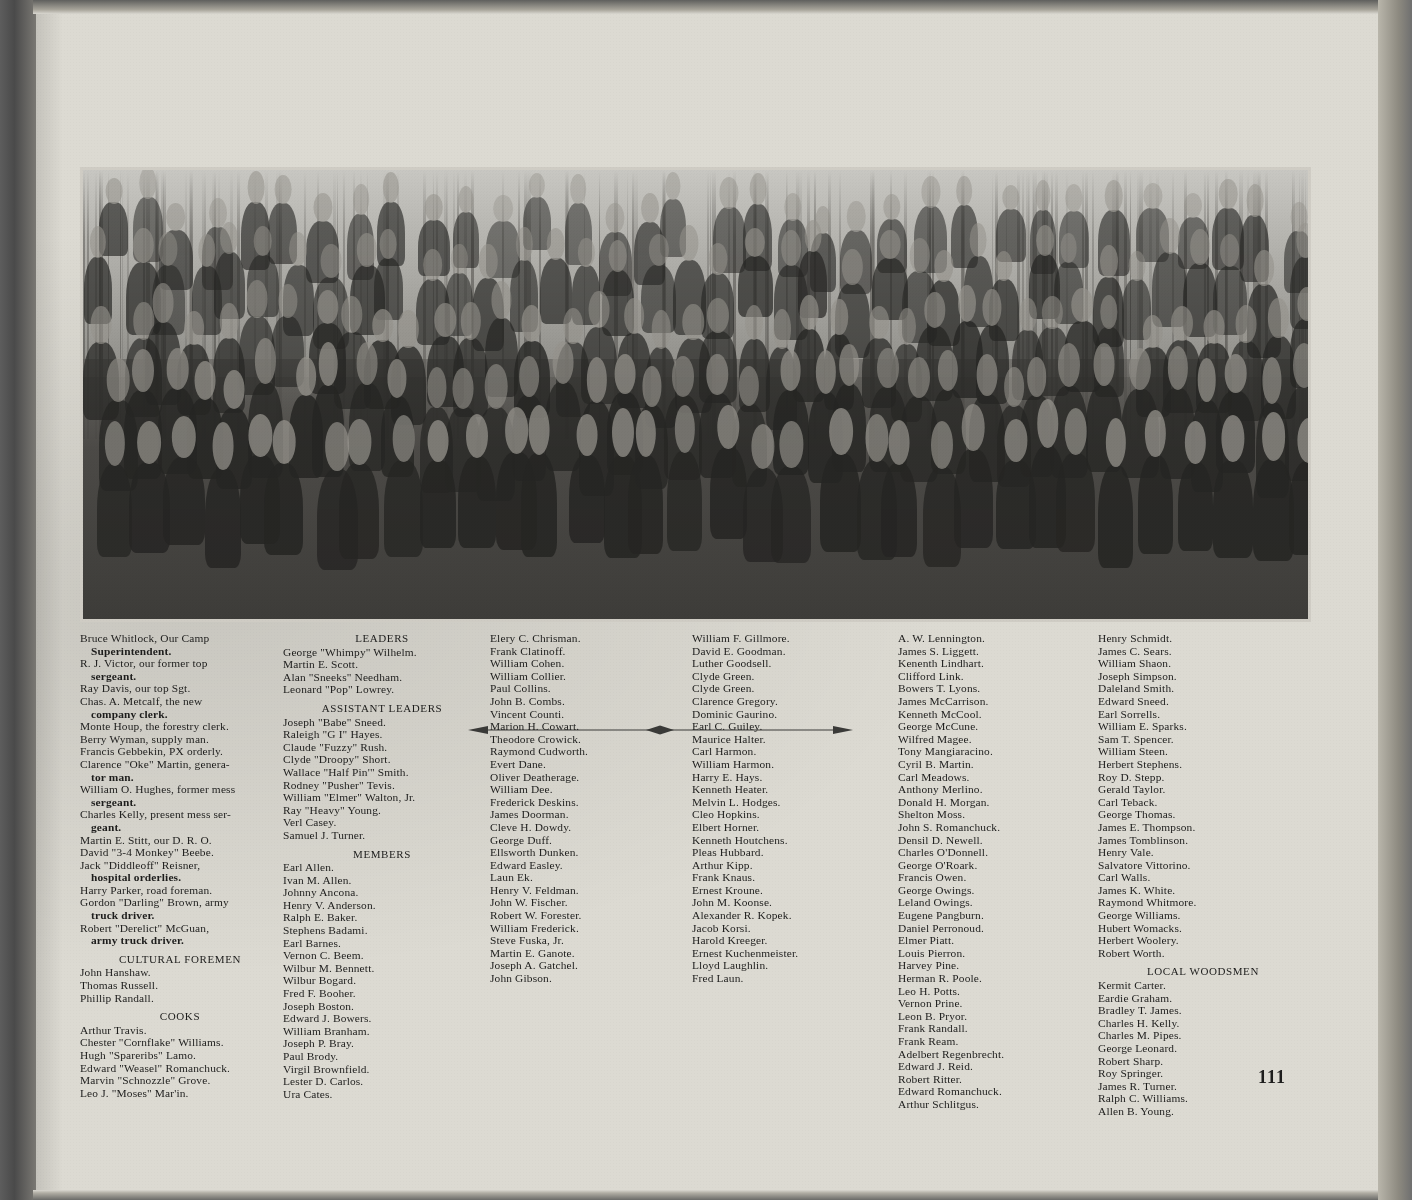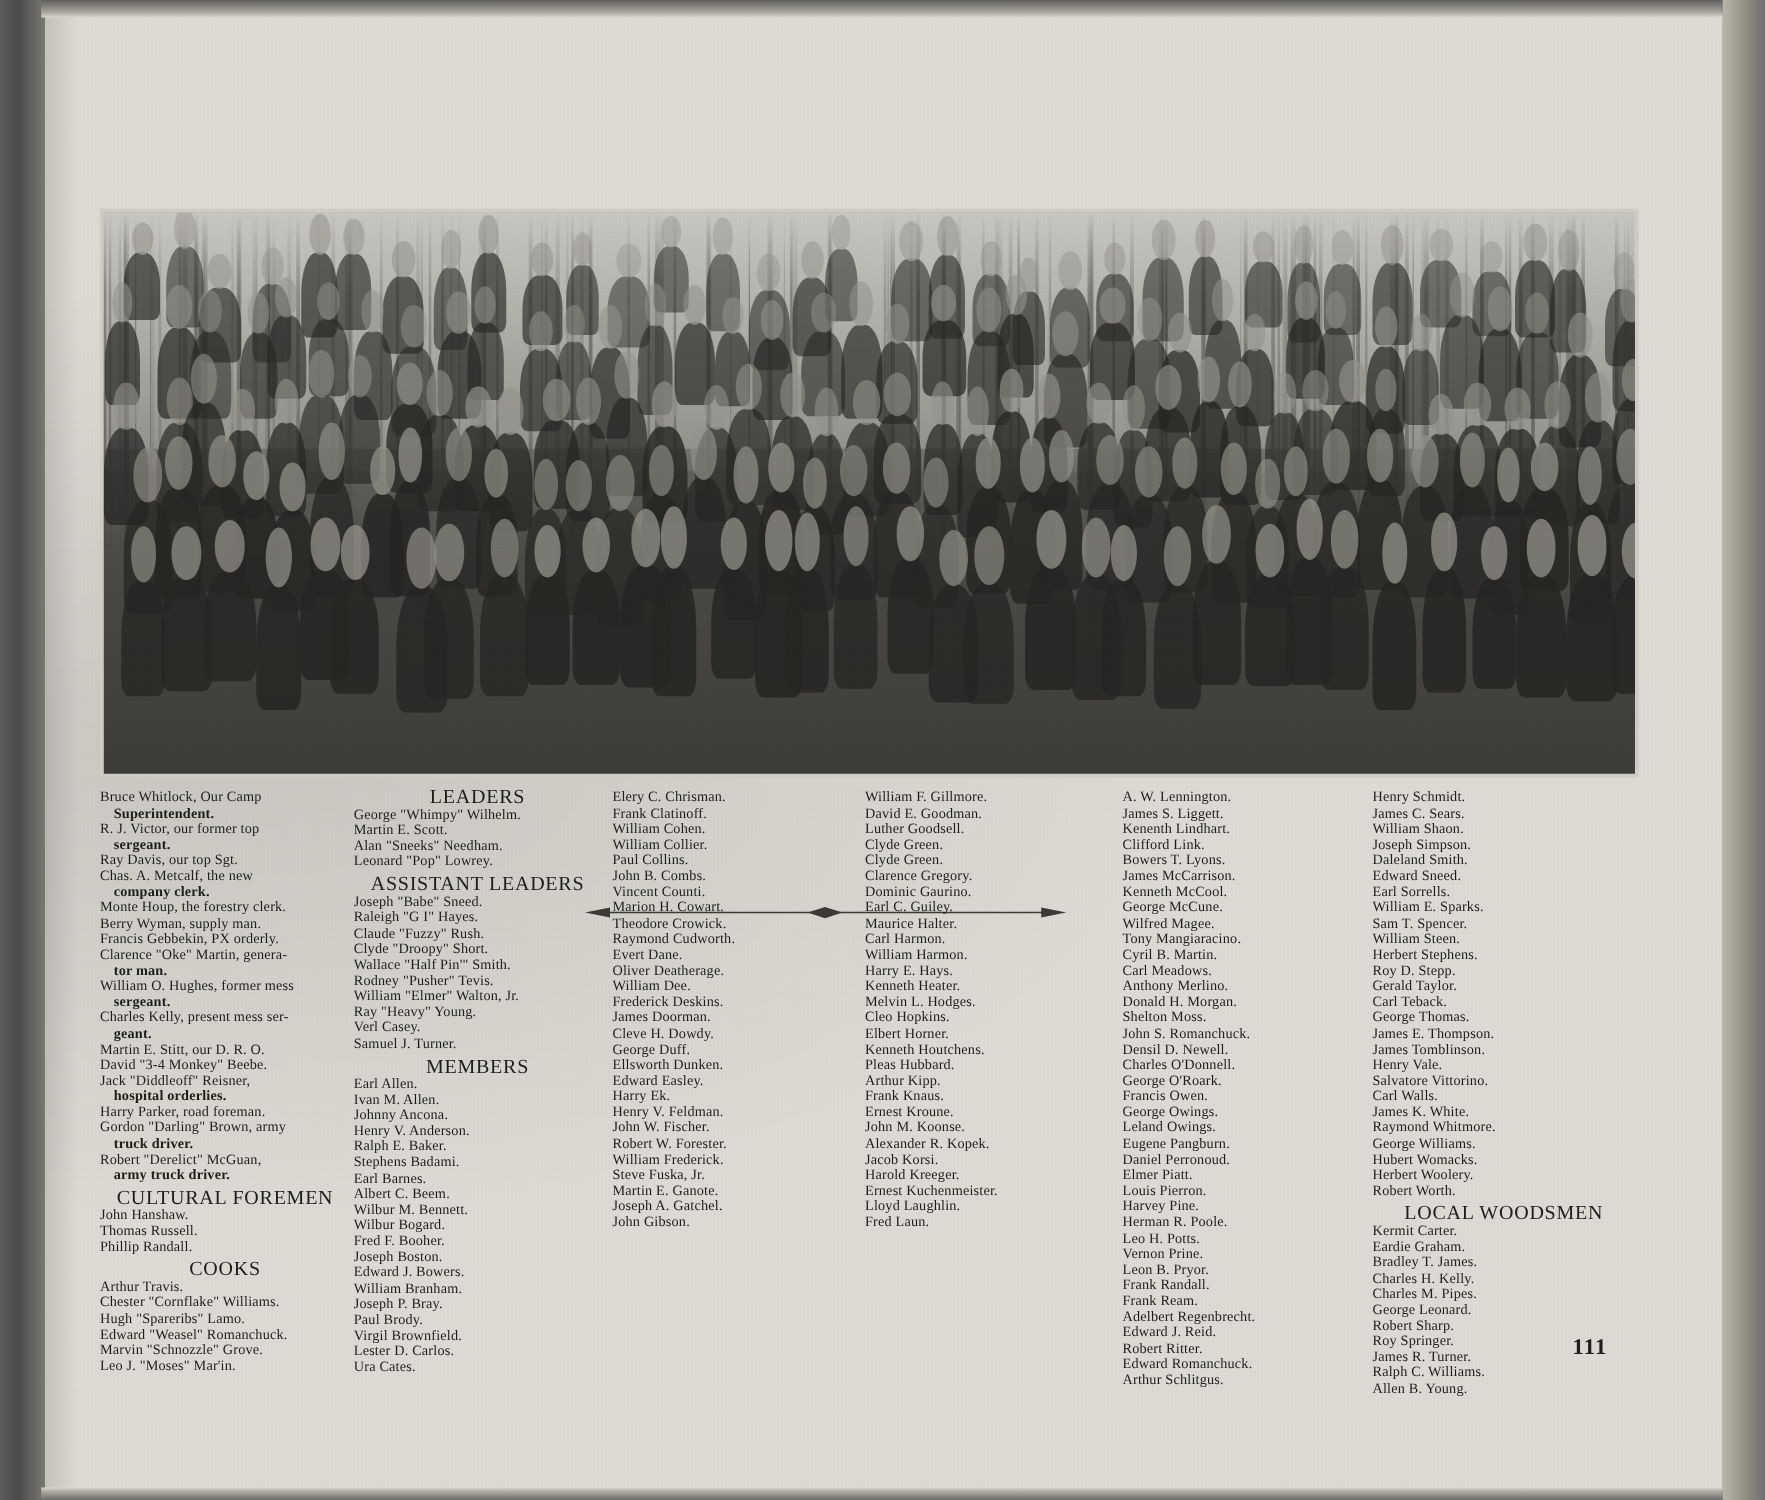--- a/index.html
+++ b/index.html
@@ -134,21 +134,21 @@
   }
   .c1 { left: 0px;    width: 200px; }
   .c2 { left: 203px;  width: 198px; }
   .c3 { left: 410px;  width: 200px; }
   .c4 { left: 612px;  width: 200px; }
   .c5 { left: 818px;  width: 200px; }
   .c6 { left: 1018px; width: 210px; }
 
   .hdr {
     text-align: center;
-    font-size: 16px;
+    font-size: 11px;
     letter-spacing: 0.6px;
     margin: 6px 0 1px 0;
     white-space: nowrap;
   }
   .hdr.first { margin-top: 0; }
   .nm { white-space: nowrap; }
   .nm.ind { padding-left: 11px; font-weight: bold; }
 
   
   .roster {
@@ -610,21 +610,21 @@
             <div class="nm">Verl Casey.</div>
             <div class="nm">Samuel J. Turner.</div>
             <div class="hdr">MEMBERS</div>
             <div class="nm">Earl Allen.</div>
             <div class="nm">Ivan M. Allen.</div>
             <div class="nm">Johnny Ancona.</div>
             <div class="nm">Henry V. Anderson.</div>
             <div class="nm">Ralph E. Baker.</div>
             <div class="nm">Stephens Badami.</div>
             <div class="nm">Earl Barnes.</div>
-            <div class="nm">Albert C. Beem.</div>
+            <div class="nm">Vernon C. Beem.</div>
             <div class="nm">Wilbur M. Bennett.</div>
             <div class="nm">Wilbur Bogard.</div>
             <div class="nm">Fred F. Booher.</div>
             <div class="nm">Joseph Boston.</div>
             <div class="nm">Edward J. Bowers.</div>
             <div class="nm">William Branham.</div>
             <div class="nm">Joseph P. Bray.</div>
             <div class="nm">Paul Brody.</div>
             <div class="nm">Virgil Brownfield.</div>
             <div class="nm">Lester D. Carlos.</div>
@@ -644,21 +644,21 @@
             <div class="nm">Raymond Cudworth.</div>
             <div class="nm">Evert Dane.</div>
             <div class="nm">Oliver Deatherage.</div>
             <div class="nm">William Dee.</div>
             <div class="nm">Frederick Deskins.</div>
             <div class="nm">James Doorman.</div>
             <div class="nm">Cleve H. Dowdy.</div>
             <div class="nm">George Duff.</div>
             <div class="nm">Ellsworth Dunken.</div>
             <div class="nm">Edward Easley.</div>
-            <div class="nm">Harry Ek.</div>
+            <div class="nm">Laun Ek.</div>
             <div class="nm">Henry V. Feldman.</div>
             <div class="nm">John W. Fischer.</div>
             <div class="nm">Robert W. Forester.</div>
             <div class="nm">William Frederick.</div>
             <div class="nm">Steve Fuska, Jr.</div>
             <div class="nm">Martin E. Ganote.</div>
             <div class="nm">Joseph A. Gatchel.</div>
             <div class="nm">John Gibson.</div>
           </div>
 

